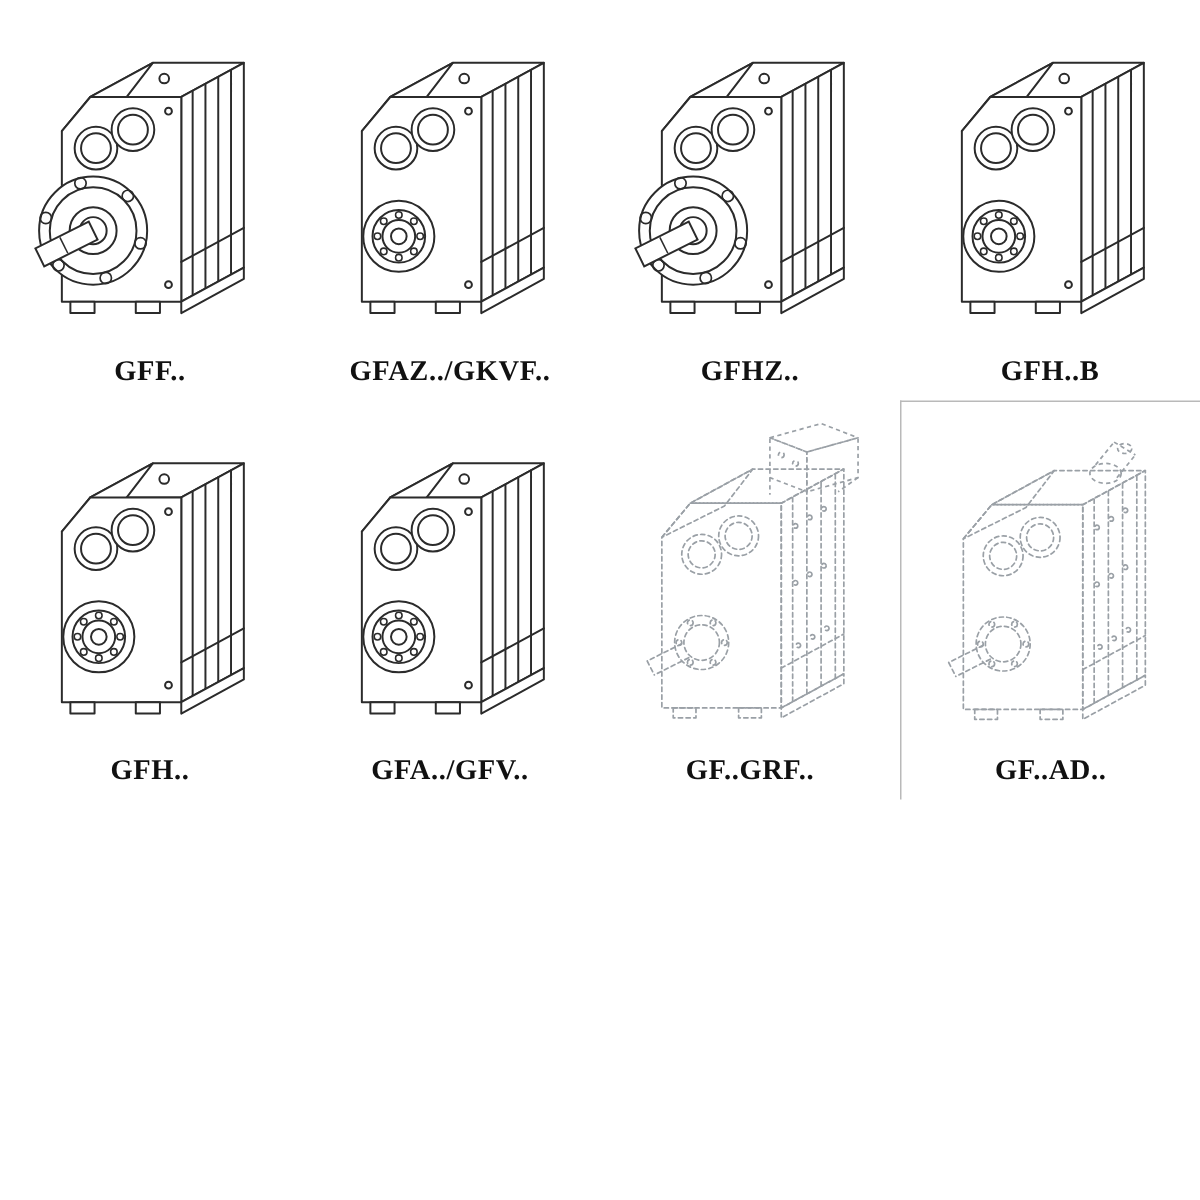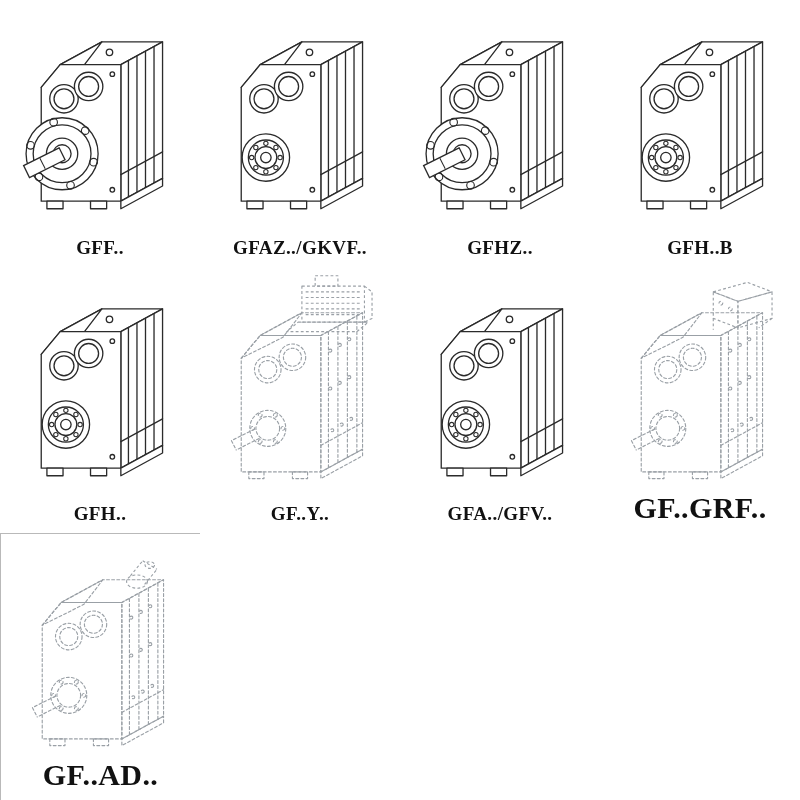--- a/index.html
+++ b/index.html
@@ -42,21 +42,21 @@
   .label {
     margin-top: auto;
     font-weight: 700;
     font-size: 19px;
     letter-spacing: 0.4px;
     color: #111111;
     text-align: center;
     white-space: nowrap;
   }
   .label--lg {
-    font-size: 30px;
+    font-size: 19px;
   }
   .defs {
     position: absolute;
     width: 0;
     height: 0;
     overflow: hidden;
   }
 </style>
 </head>
 <body>
@@ -238,26 +238,20 @@
   </figure>
 
   <figure class="cell">
     <svg class="drawing" viewBox="0 0 180 230">
         <use href="#sym-shaft-solid"></use>
       </svg>
     <figcaption class="label">GFH..</figcaption>
   </figure>
 
 
-  <figure class="cell">
-    <svg class="drawing" viewBox="0 0 180 230">
-        <use href="#sym-motor-dashed"></use>
-      </svg>
-    <figcaption class="label">GF..Y..</figcaption>
-  </figure>
 
 
   <figure class="cell">
     <svg class="drawing" viewBox="0 0 180 230">
         <use href="#sym-shaft-solid"></use>
       </svg>
     <figcaption class="label">GFA../GFV..</figcaption>
   </figure>
 
   <figure class="cell">

